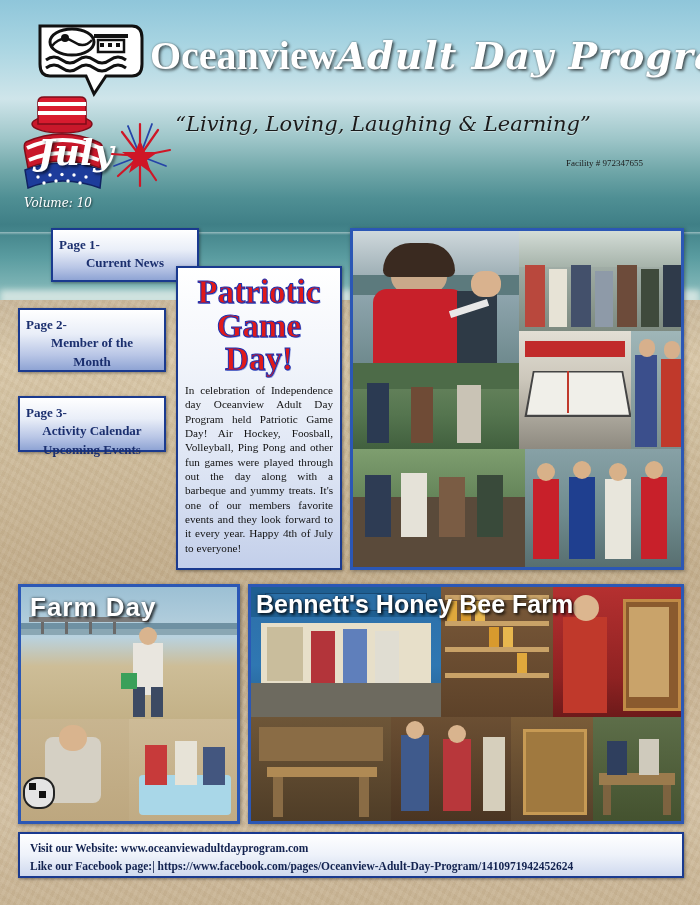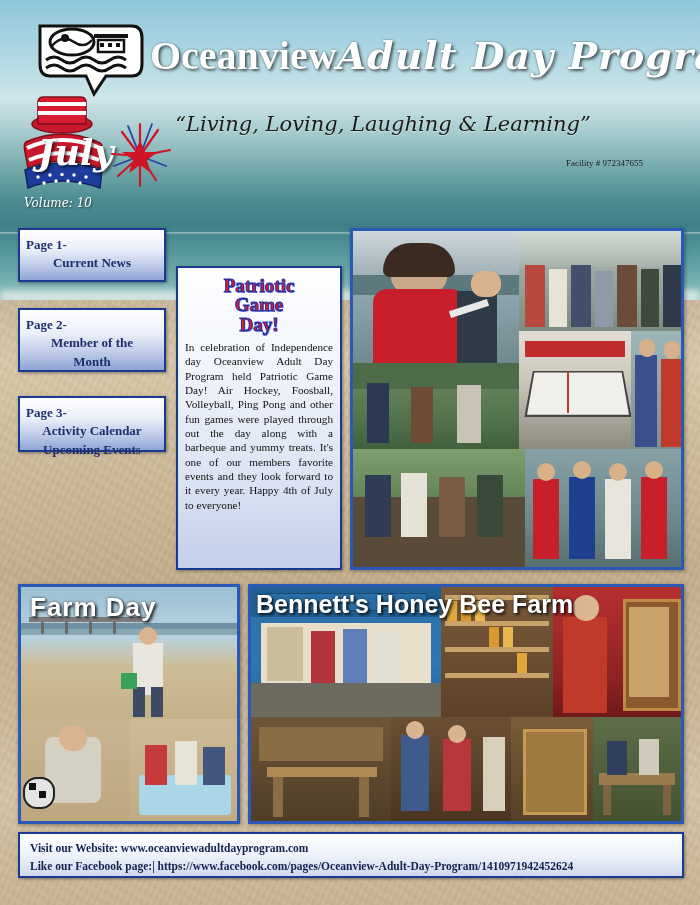--- a/index.html
+++ b/index.html
@@ -161,21 +161,21 @@
   .nav-line {
     font-family: "Liberation Serif", serif;
     font-size: 13px;
     font-weight: bold;
     color: #1b2f6e;
     line-height: 1.42;
   }
   .nav-line.first { text-align: left; }
   .nav-line.rest { text-align: center; }
 
-  #nav0 { top: 228px; height: 54px; }
+  #nav0 { top: 228px; height: 54px; margin-left: 33px; }
   #nav1 { top: 308px; height: 64px; }
   #nav2 { top: 396px; height: 56px; }
   #nav3 { top: 488px; height: 54px; }
 
   
   .whatsnew {
     position: absolute;
     left: 176px; top: 228px;
     width: 166px; height: 26px;
     border: 2px solid #1a3a8f;
@@ -198,21 +198,21 @@
     background: linear-gradient(to bottom, #ffffff 0%, #f2f5fb 30%, #dbe3f3 70%, #c3cfea 100%);
     box-sizing: border-box;
     box-shadow: 1px 1px 3px rgba(0,0,0,0.4);
     padding: 8px 7px 6px 7px;
     overflow: hidden;
   }
   .article-head {
     text-align: center;
     font-family: "Liberation Serif", serif;
     font-weight: bold;
-    font-size: 19px;
+    font-size: 33px;
     line-height: 1.02;
     color: #e01a1a;
     -webkit-text-stroke: 1px #1a2fb0;
     text-shadow: 1px 1px 0 #9aa8e0;
     letter-spacing: 0px;
     margin-bottom: 6px;
   }
   .article-body {
     font-family: "Liberation Serif", serif;
     font-size: 11.2px;

